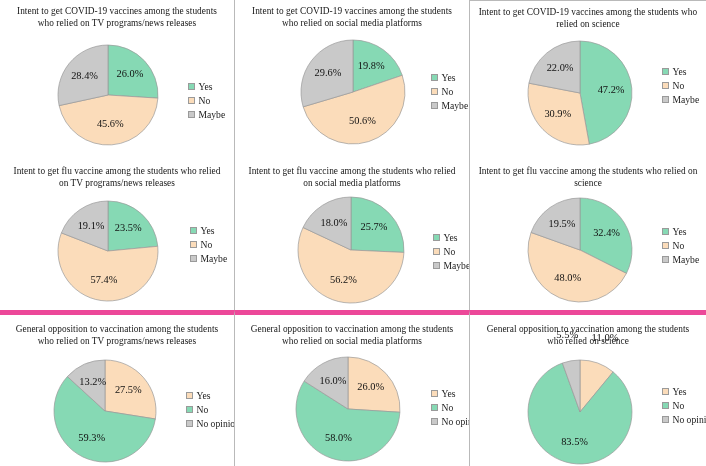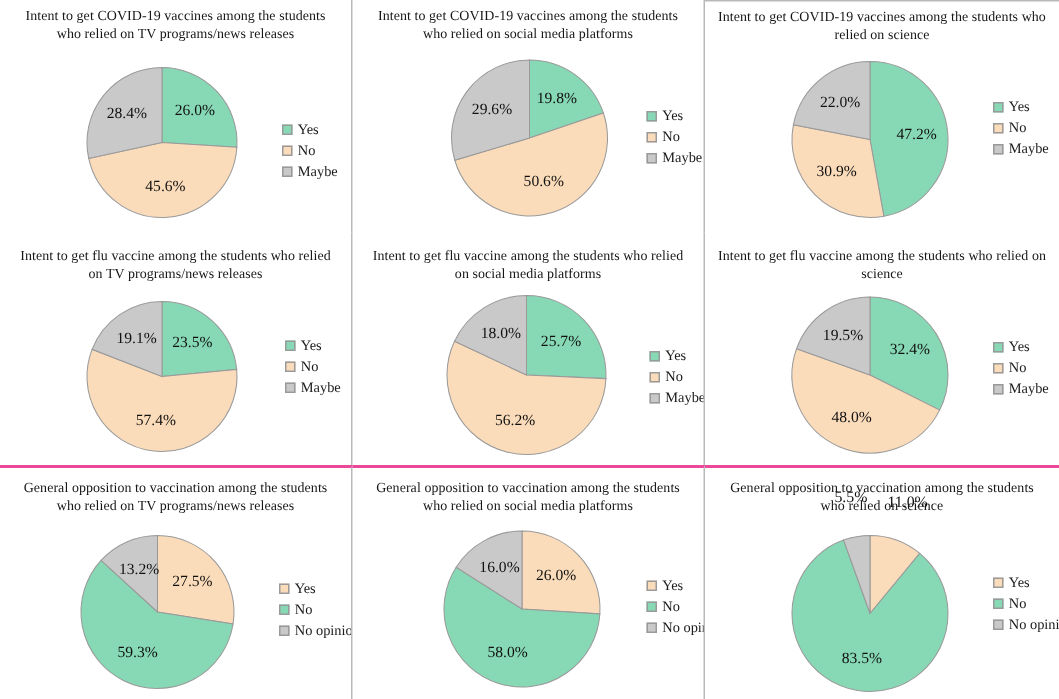--- a/index.html
+++ b/index.html
@@ -25,21 +25,21 @@
   }
   .panel {
     position: relative;
     box-sizing: border-box;
     overflow: hidden;
   }
   
   .panel.col1 { border-right: 1px solid #b9b9b9; }
   .panel.col2 { border-right: 1px solid #b9b9b9; }
   
-  .panel.row3 { border-top: 2px solid #ec4899; }
+  .panel.row3 { border-top: 5px solid #ec4899; }
   
   .panel.topright { border-top: 1px solid #b9b9b9; }
 
   .ptitle {
     position: absolute;
     top: 5px;
     left: 8px;
     right: 8px;
     text-align: center;
     font-size: 9.3px;

